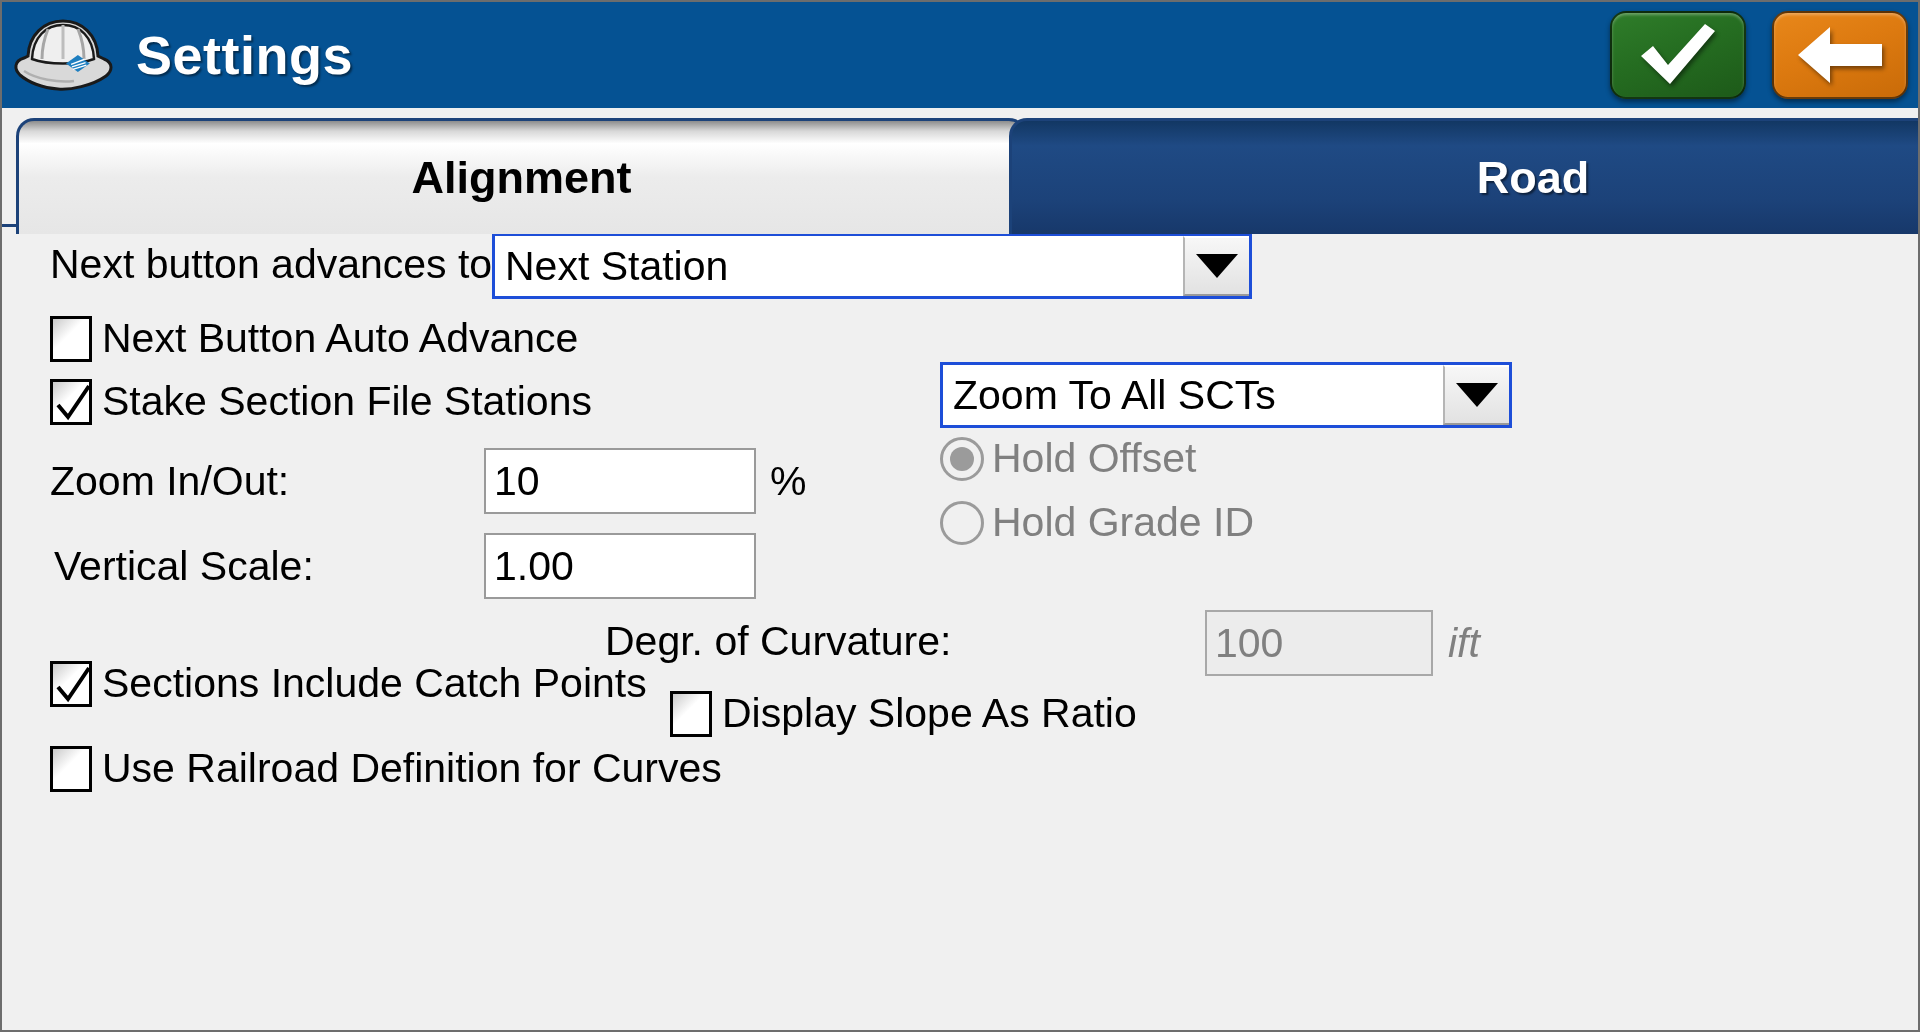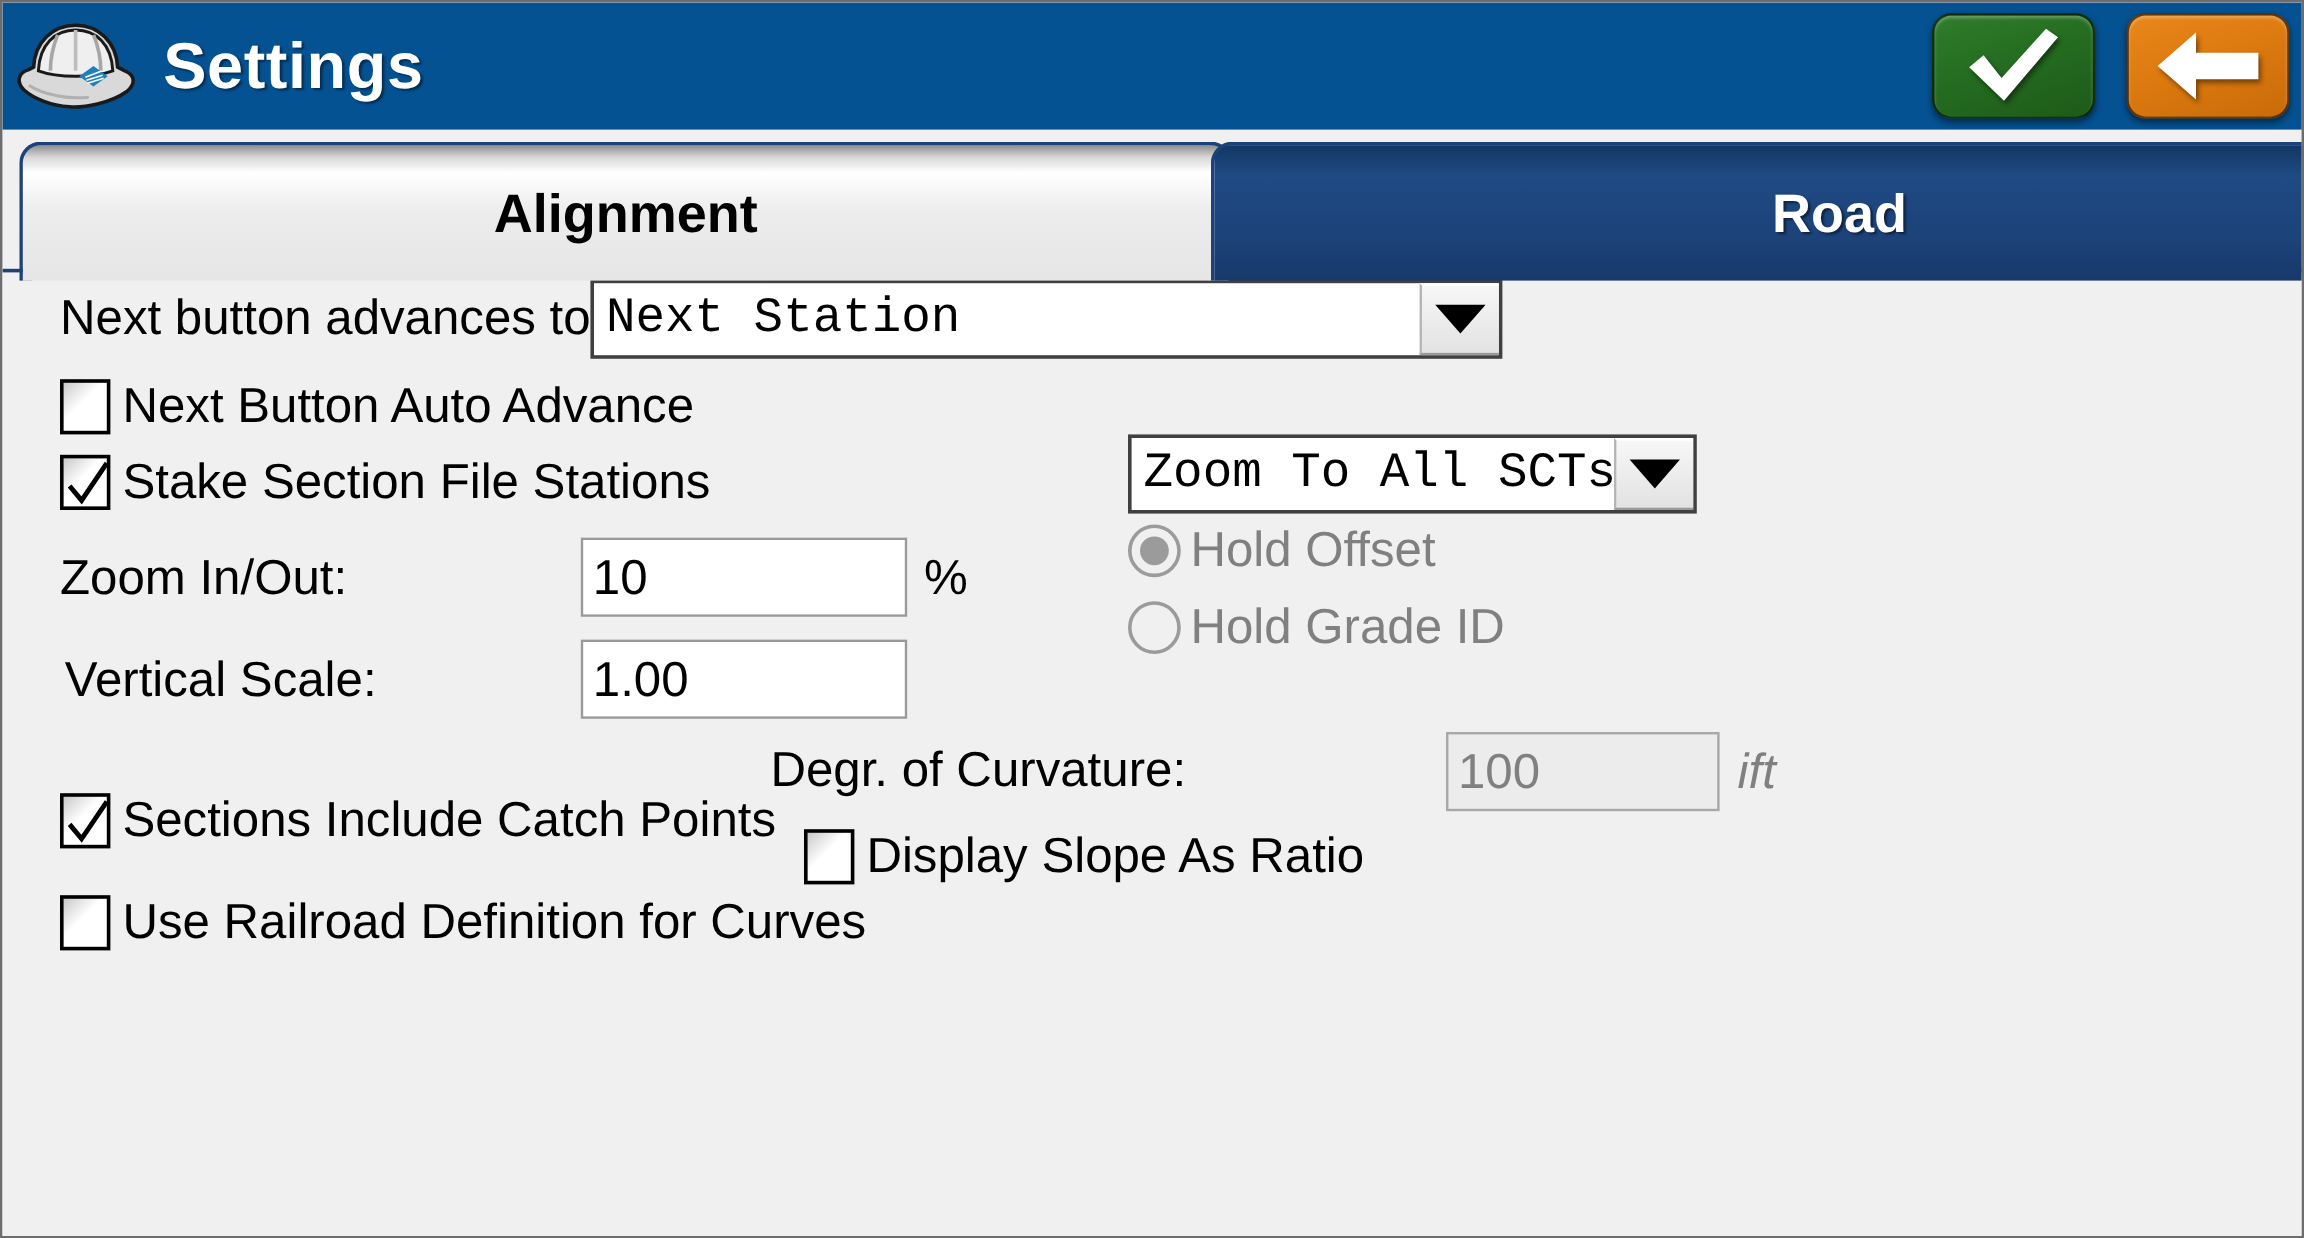--- a/index.html
+++ b/index.html
@@ -131,24 +131,23 @@
   .lbl {
     font-size: 41px;
     color: #000000;
     white-space: nowrap;
   }
   .lbl-dim { color: #808080; }
 
   
   .combo {
     display: flex;
-    border: 3px solid #404040;
+    border: 3px solid #1d4ed8;
     background: #ffffff;
     height: 66px;
-    font-family: Liberation Mono, monospace;
   }
   .combo-value {
     flex: 1 1 auto;
     display: flex;
     align-items: center;
     padding-left: 10px;
     font-size: 41px;
     color: #000;
     white-space: nowrap;
     overflow: hidden;
@@ -308,21 +307,21 @@
 
     <div class="pos chk-row" style="left:48px; top:151px;">
       <span class="chk-box">
         <svg width="40" height="46" viewBox="0 0 40 46">
           <path d="M4 24 L14 36 L35 5" stroke="#000" stroke-width="4" fill="none"></path>
         </svg>
       </span>
       <span class="chk-label">Stake Section File Stations</span>
     </div>
 
-    <div class="pos combo" style="left:938px; top:135px; width:474px;">
+    <div class="pos combo" style="left:938px; top:135px; width:572px;">
       <div class="combo-value">Zoom To All SCTs</div>
       <div class="combo-arrow">
         <span class="caret"></span>
       </div>
     </div>
 
     <div class="pos radio-row" style="left:938px; top:208px;">
       <span class="radio-circle">
         <span class="radio-dot"></span>
       </span>
@@ -334,21 +333,21 @@
       <span class="radio-label">Hold Grade ID</span>
     </div>
 
     <div class="pos lbl" style="left:48px; top:231px;">Zoom In/Out:</div>
     <div class="pos textbox" style="left:482px; top:221px; width:272px;">10</div>
     <div class="pos lbl" style="left:768px; top:231px;">%</div>
 
     <div class="pos lbl" style="left:52px; top:316px;">Vertical Scale:</div>
     <div class="pos textbox" style="left:482px; top:306px; width:272px;">1.00</div>
 
-    <div class="pos lbl" style="left:640px; top:391px;">Degr. of Curvature:</div>
+    <div class="pos lbl" style="left:603px; top:391px;">Degr. of Curvature:</div>
     <div class="pos textbox disabled" style="left:1203px; top:383px; width:228px;">100</div>
     <div class="pos lbl lbl-dim" style="left:1446px; top:393px;font-style:italic;">ift</div>
 
     <div class="pos chk-row" style="left:48px; top:433px;">
       <span class="chk-box">
         <svg width="40" height="46" viewBox="0 0 40 46">
           <path d="M4 24 L14 36 L35 5" stroke="#000" stroke-width="4" fill="none"></path>
         </svg>
       </span>
       <span class="chk-label">Sections Include Catch Points</span>

